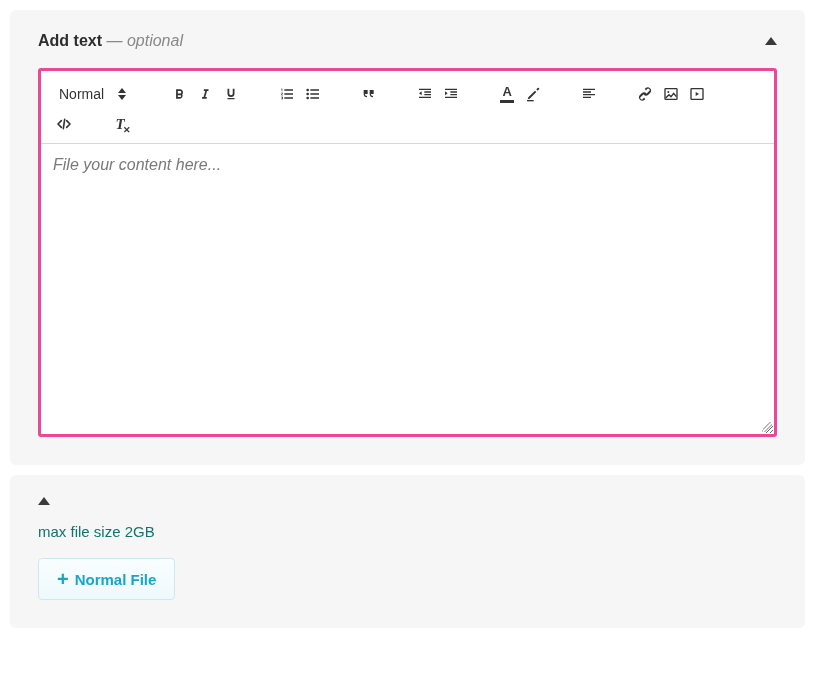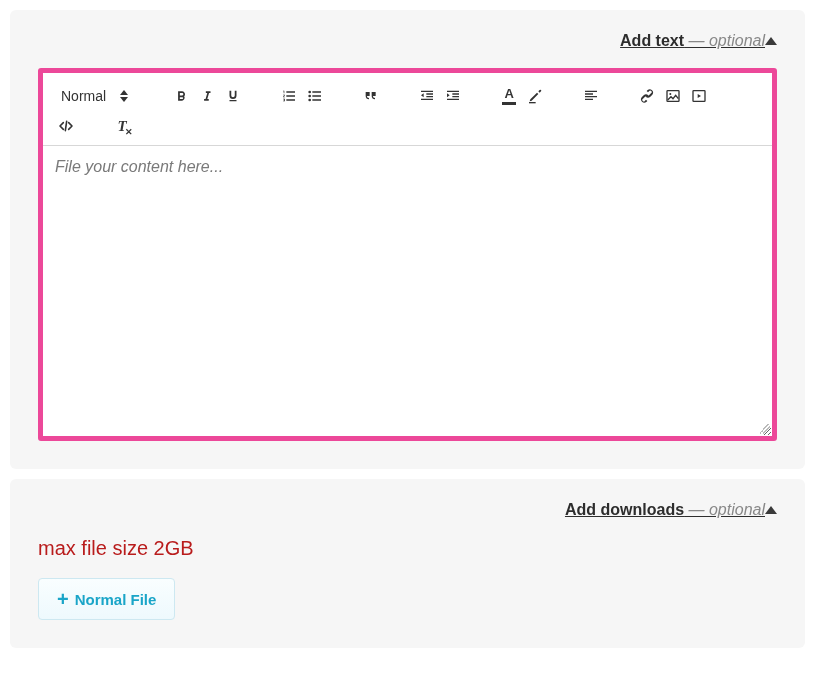--- a/index.html
+++ b/index.html
@@ -12,46 +12,45 @@
     color: #2e2e2e;
   }
   .panel {
     background: #f6f6f6;
     border-radius: 6px;
     padding: 22px 28px 28px 28px;
     margin-bottom: 10px;
   }
   .panel-header {
     display: flex;
-    justify-content: flex-end;
+    justify-content: space-between;
     align-items: center;
     margin-bottom: 18px;
     cursor: pointer;
-    text-decoration: underline;
   }
   .panel-title {
     font-size: 16px;
     font-weight: 700;
     color: #2d2d2d;
   }
   .panel-optional {
     font-size: 16px;
     font-style: italic;
     font-weight: 400;
     color: #888;
   }
   .caret-up {
     width: 0; height: 0;
     border-left: 6px solid transparent;
     border-right: 6px solid transparent;
     border-bottom: 8px solid #3a3a3a;
   }
   .editor {
     background: #fff;
-    border: 5px solid #ec4899;
+    border: 3px solid #ec4899;
     border-radius: 3px;
     overflow: hidden;
   }
   .toolbar {
     border-bottom: 1px solid #d7d7d7;
     padding: 8px 10px 4px 10px;
     display: flex;
     flex-wrap: wrap;
     align-items: center;
     gap: 0;
@@ -117,22 +116,22 @@
   .editor-body::after{
     content:"";
     position:absolute;
     right:2px;bottom:2px;
     width:10px;height:10px;
     background:
       linear-gradient(135deg, transparent 0 40%, #bbb 40% 50%, transparent 50% 60%, #bbb 60% 70%, transparent 70%);
     pointer-events:none;
   }
   .hint {
-    font-size: 20px;
-    color: #b91c1c;
+    font-size: 15px;
+    color: #0f766e;
     margin-bottom: 18px;
   }
   .upload-btn {
     display: inline-flex;
     align-items: center;
     gap: 6px;
     background: linear-gradient(#f9feff,#eef9fd);
     border: 1px solid #cde8f1;
     color: #1aa5c8;
     font-weight: 700;
@@ -295,23 +294,20 @@
 
     </div>
     <div class="editor-body" contenteditable="true" style="">
       <span>File your content here...</span>
     </div>
   </div>
 </div>
 
 <div class="panel">
   <div class="panel-header">
-    <div>
-      <span class="panel-title">Add downloads</span><span class="panel-optional"> — optional</span>
-    </div>
     <div class="caret-up"></div>
   </div>
 
   <div class="hint">max file size 2GB</div>
 
   <button class="upload-btn">
     <span class="plus">+</span>
     <span>Normal File</span>
   </button>
 </div>

